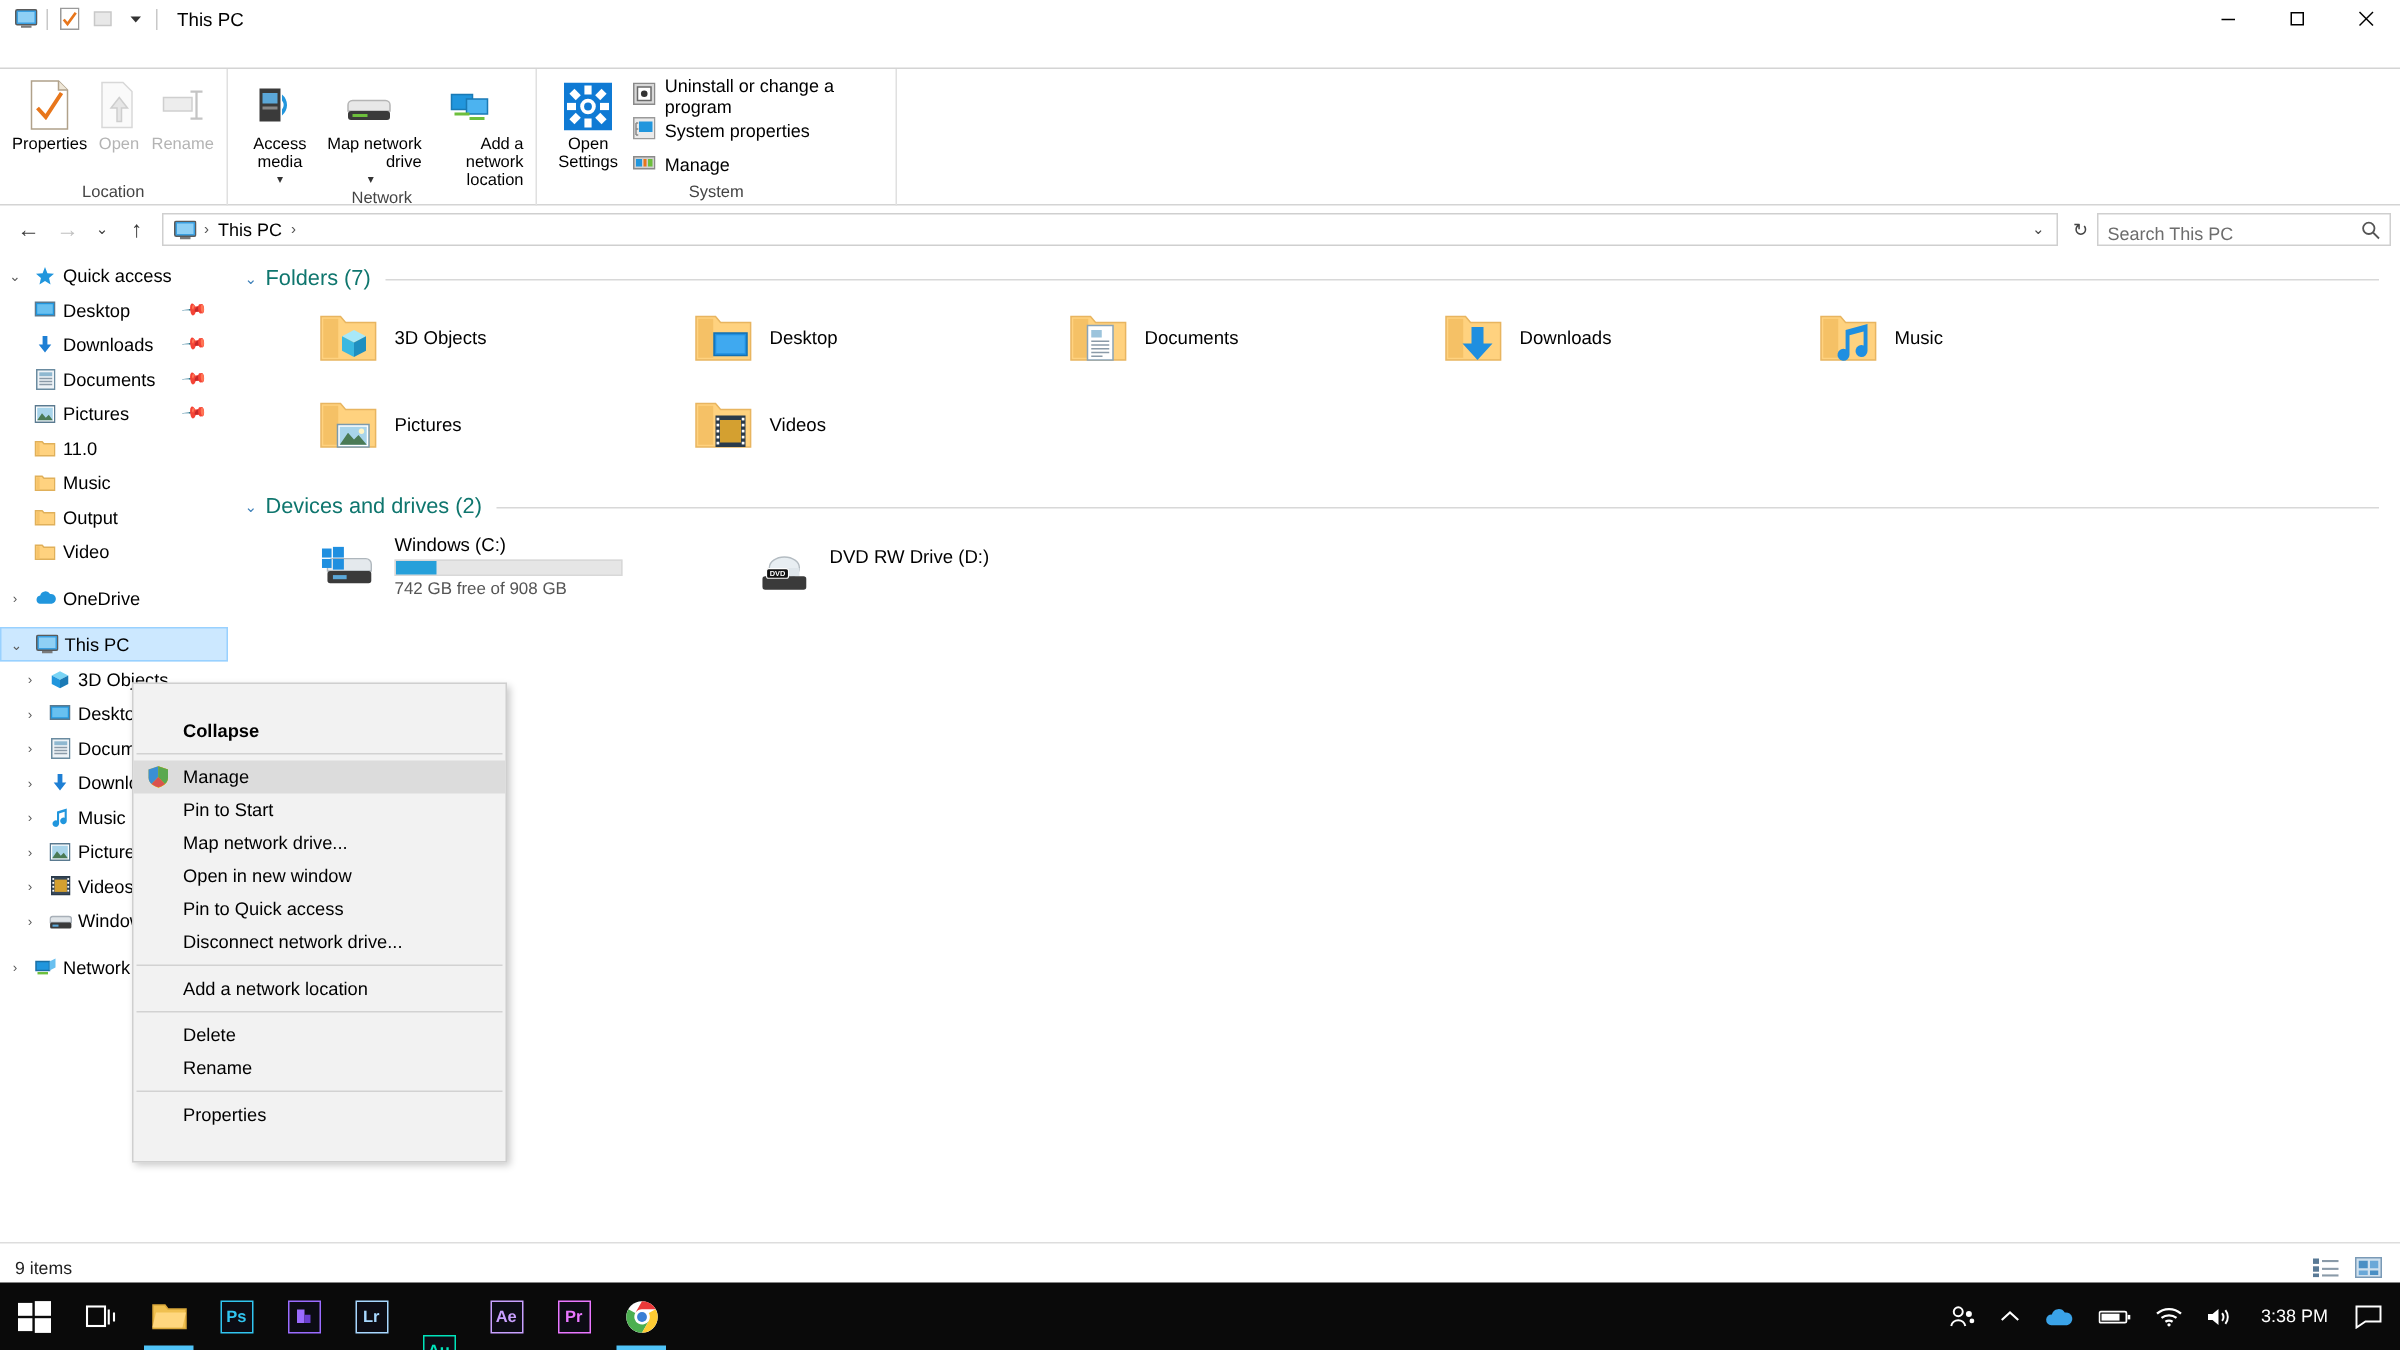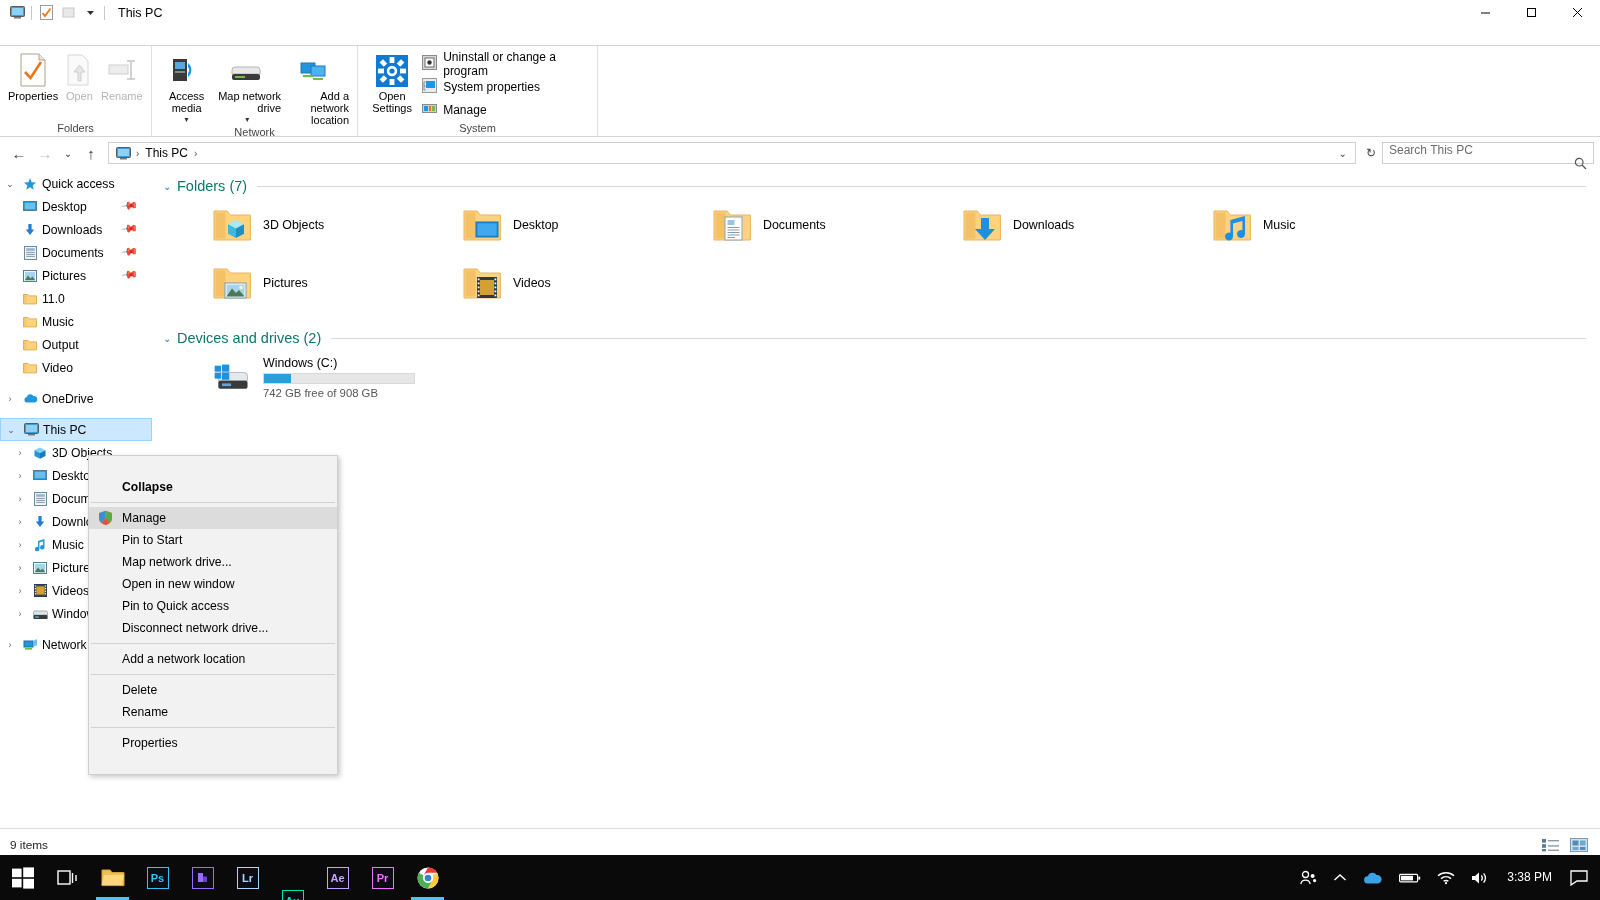--- a/index.html
+++ b/index.html
@@ -80,22 +80,22 @@
   .navbtn.small { width: 20px; font-size: 10px; }
   .addrbox {
     flex: 1; height: 22px; border: 1px solid #cfcfcf; background: #fff;
     display: flex; align-items: center; padding: 0 4px; margin: 0 4px; gap: 2px;
   }
   .crumb { font-size: 12px; padding: 0 4px; color: #000; }
   .crumb-sep { color: #555; font-size: 10px; }
   .addr-caret { margin-left: auto; font-size: 10px; color: #444; padding-right: 4px; }
   .refresh { width: 22px; height: 22px; display: flex; align-items: center; justify-content: center; font-size: 12px; color: #444; }
   .searchbox {
-    width: 212px; height: 22px; border: 1px solid #cfcfcf; background: #fff;
-    display: flex; align-items: flex-start; padding: 0 6px; font-size: 12px; color: #6d6d6d; flex-direction: column;
+    width: 196px; height: 22px; border: 1px solid #cfcfcf; background: #fff;
+    display: flex; align-items: flex-end; padding: 0 6px; font-size: 12px; color: #6d6d6d;
   }
   .search-ic { margin-left: auto; color: #555; font-size: 12px; }
 
   
   .content { position: absolute; top: 170px; left: 0; width: 1600px; height: 658px; display: flex; background: #fff; }
   .navpane { width: 155px; height: 658px; overflow: hidden; position: relative; padding-top: 2px; }
   .filepane { flex: 1; height: 658px; position: relative; padding: 8px 0 0 0; }
 
   .tree-row {
     height: 23px; display: flex; align-items: center; font-size: 12.2px; color: #000;
@@ -248,21 +248,21 @@
             <svg width="34" height="34" viewBox="0 0 34 34">
                 <rect x="4" y="12" width="19" height="9" fill="#ededed" stroke="#cfcfcf"></rect>
                 <line x1="26" y1="8" x2="26" y2="26" stroke="#c4c4c4" stroke-width="1.5"></line>
                 <line x1="22" y1="8" x2="30" y2="8" stroke="#c4c4c4" stroke-width="1.5"></line>
                 <line x1="22" y1="26" x2="30" y2="26" stroke="#c4c4c4" stroke-width="1.5"></line>
               </svg>
           </div>
           <span>Rename</span>
         </div>
       </div>
-      <div class="rgroup-label">Folders</div>
+      <div class="rgroup-label">Location</div>
     </div>
 
     <div class="rgroup" style="width:206px;">
       <div class="rgroup-body">
         <div class="rbig">
           <div class="ic">
             <svg width="34" height="34" viewBox="0 0 34 34">
                 <rect x="3" y="6" width="14" height="22" fill="#3a3a3a"></rect>
                 <rect x="5" y="9" width="10" height="7" fill="#5ba7d8"></rect>
                 <rect x="5" y="18" width="10" height="2" fill="#888"></rect>
@@ -778,20 +778,34 @@
           </div>
           <div class="drive-meta">
             <div class="drive-name">Windows (C:)</div>
             <div class="bar-outer">
               <div class="bar-inner" id="cbar" style="width: 18%; background: rgb(38, 160, 218);"></div>
             </div>
             <div class="drive-free">742 GB free of 908 GB</div>
           </div>
         </div>
 
+        <div class="drive-tile" style="padding-top:14px;">
+          <div class="tile-ic">
+            <svg width="46" height="38" viewBox="0 0 46 38">
+                <ellipse cx="24" cy="12" rx="11" ry="8" fill="#e8eef2" stroke="#b4bcc2"></ellipse>
+                <path d="M13 12 h22 v6 h-22 z" fill="#dfe6eb"></path>
+                <rect x="8" y="18" width="32" height="10" rx="2" fill="#3a3a3a"></rect>
+                <rect x="11" y="12.5" width="16" height="7" rx="1.5" fill="#111" stroke="#fff" stroke-width="0.8"></rect>
+                <text x="19" y="18" font-family="Liberation Sans" font-size="5.4" fill="#fff" text-anchor="middle" font-weight="bold">DVD</text>
+              </svg>
+          </div>
+          <div class="drive-meta">
+            <div class="drive-name">DVD RW Drive (D:)</div>
+          </div>
+        </div>
       </div>
     </div>
   </div>
 
   <div class="ctxmenu">
     <div class="ctx-item bold">Collapse</div>
     <div class="ctx-sep"></div>
     <div class="ctx-item hl">
       <span class="ctx-ic">
         <svg width="15" height="16" viewBox="0 0 15 16">

